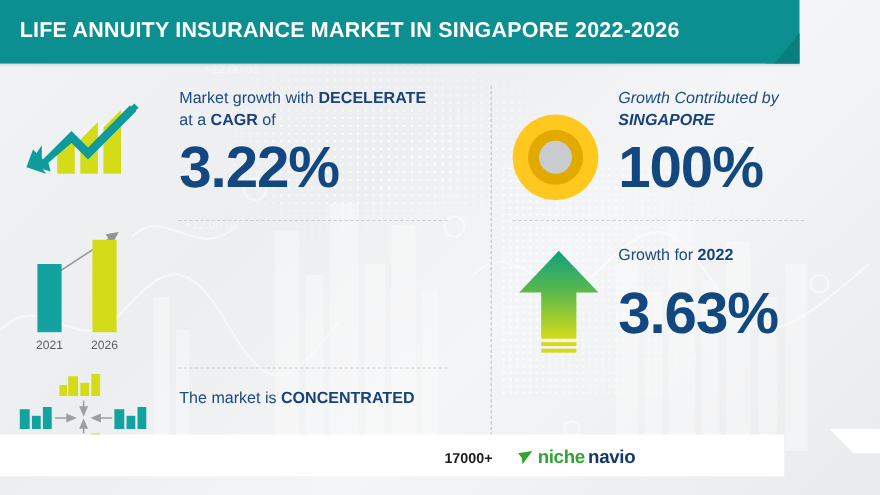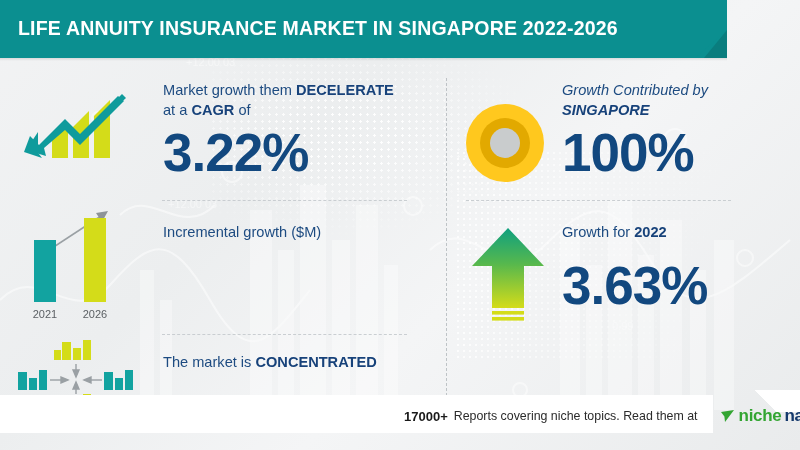--- a/index.html
+++ b/index.html
@@ -281,38 +281,37 @@
     <g fill="#d4dc19">
       <path d="M34 50 L50 34 L50 70 L34 70 Z"></path>
       <path d="M55 39 L71 23 L71 70 L55 70 Z"></path>
       <path d="M76 28 L92 12 L92 70 L76 70 Z"></path>
     </g>
     <path d="M100 8 L62 46 L47 31 L20 58 L20 44 L8 62 L28 68 L26 60 L47 42 L62 57 L106 13 Z" fill="#0f9b9c"></path>
     <path d="M104 6 L62 48 L47 33 L22 58 L12 48 L6 64 L24 70 L18 62 L47 38 L62 53 L108 10 Z" fill="#0f9b9c"></path>
   </svg>
 
   <div class="lead" style="left:163px; top:80px; width:262px;">
-    <span>Market growth them </span><b>DECELERATE</b><br>
+    <span>Market growth with </span><b>DECELERATE</b><br>
     <span>at a </span><b>CAGR</b><span> of</span>
   </div>
 
   <div class="bignum" style="left:163px; top:122px; font-size:53px;">3.22%</div>
 
   <div class="icon-bars">
     <svg width="112" height="122" viewBox="0 0 112 122">
       <line x1="22" y1="58" x2="86" y2="16" stroke="#9aa0a4" stroke-width="1.6"></line>
       <path d="M90 13 L78 15 L84 24 Z" fill="#8e9498"></path>
     </svg>
     <div class="bar b1"></div>
     <div class="bar b2"></div>
     <div class="bar-label l1">2021</div>
     <div class="bar-label l2">2026</div>
   </div>
 
-  <div class="lead" style="left:163px; top:222px; width:262px;">Incremental growth ($M)</div>
 
 
   <svg class="icon-conc" viewBox="0 0 120 76">
 
     <g fill="#d4dc19">
       <rect x="46" y="2" width="9" height="18"></rect>
       <rect x="57" y="8" width="8" height="12"></rect>
       <rect x="67" y="0" width="8" height="20"></rect>
       <rect x="38" y="10" width="7" height="10"></rect>
     </g>
@@ -381,21 +380,20 @@
   <div class="lead" style="left:562px; top:222px; width:210px;">
     <span>Growth for </span><b>2022</b>
   </div>
 
   <div class="bignum" style="left:562px; top:255px; font-size:53px;">3.63%</div>
 
   <div class="footer-fold"></div>
   <div class="footer">
     <div class="footer-inner">
       <span class="footer-count">17000+</span>
-      <span class="footer-text">Reports covering niche topics. Read them at</span>
       <span class="logo">
         <svg width="16" height="16" viewBox="0 0 16 16">
           <path d="M1 4 L14 2 L5 14 L4.4 8.4 Z" fill="#33a532"></path>
         </svg>
         <span class="logo-word logo-tech">niche</span>
           <span class="logo-word logo-navio">navio</span>
       </span>
     </div>
   </div>
 

